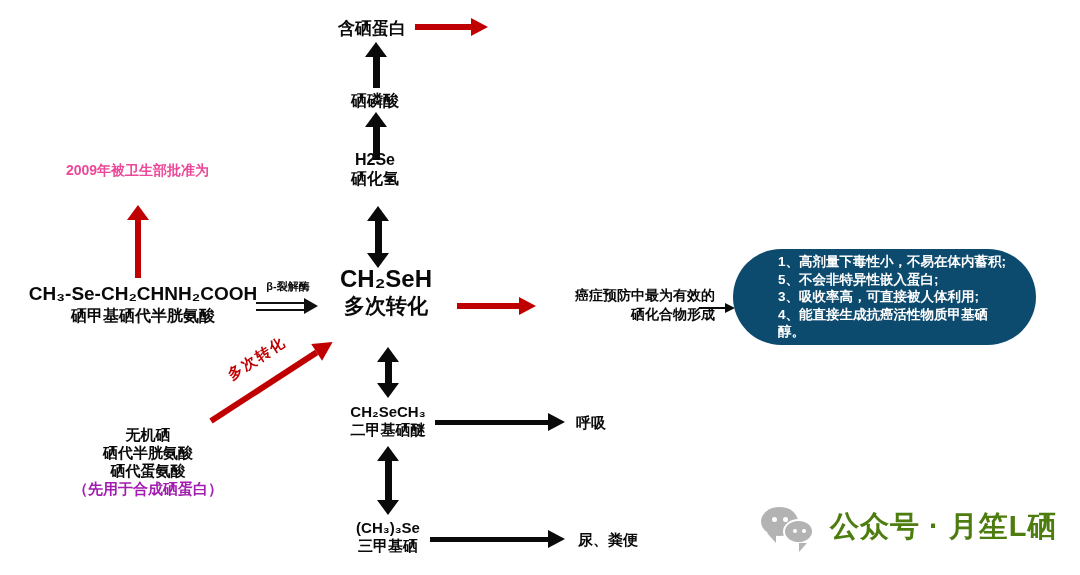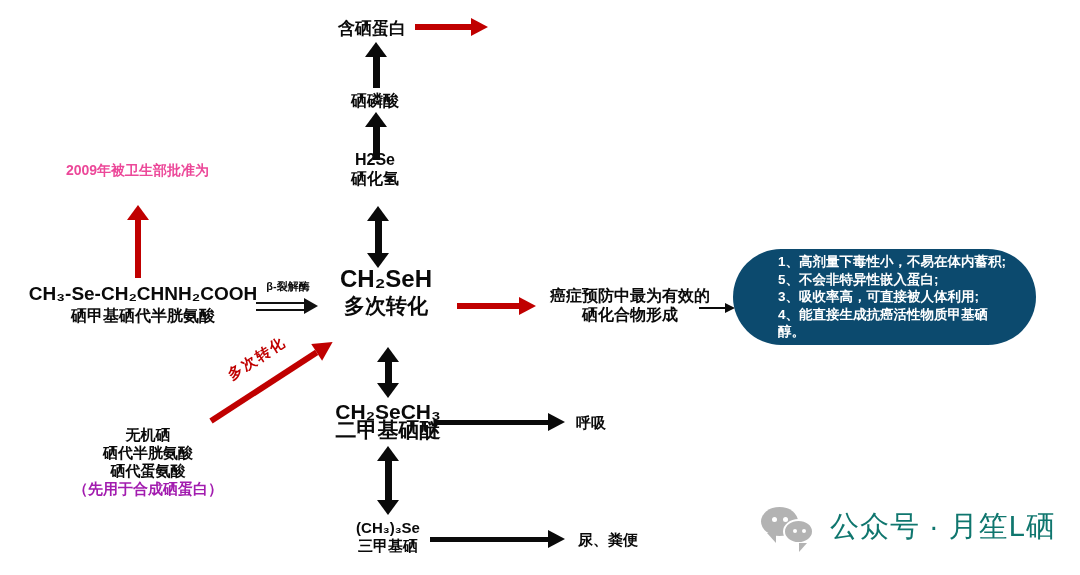--- a/index.html
+++ b/index.html
@@ -39,30 +39,30 @@
   .a-red-top { left:415px; top:18px; width:73px; }
   .n-antioxidant { left:495px; top:17px; width:220px; text-align:left; font-size:17px; }
   .a-up-1 { left:364px; top:42px; height:46px; }
   .n-selenophosphate { left:325px; top:91px; width:100px; font-size:16px; }
   .a-up-2 { left:364px; top:112px; height:48px; }
   .n-h2se { left:325px; top:150px; width:100px; font-size:16px; line-height:19px; }
   .a-d1 { left:366px; top:206px; height:62px; }
   .n-methylselenol { left:316px; top:265px; width:140px; font-size:24px; line-height:27px; }
   .n-methylselenol .sub { font-size:21px; }
   .a-red-mid { left:457px; top:297px; width:79px; }
-  .n-cancer { left:545px; top:286px; width:170px; text-align:center; font-size:16px; line-height:19px; }
+  .n-cancer { left:545px; top:286px; width:170px; text-align:right; font-size:14px; line-height:19px; }
   .a-thin-green { left:699px; top:299px; width:36px; }
   .green-box {
     position:absolute; left:733px; top:249px; width:303px; height:96px;
     background:#0c4a6e; border-radius:59px; color:#ffffff;
     display:flex; flex-direction:column; justify-content:center;
     padding:0 22px 0 45px; font-size:13.5px; line-height:17.5px; text-align:left;
   }
   .a-d2 { left:376px; top:347px; height:51px; }
-  .n-dmse { left:323px; top:403px; width:130px; font-size:21px; line-height:18px; }
+  .n-dmse { left:323px; top:403px; width:130px; font-size:15px; line-height:18px; }
   .a-breath { left:435px; top:413px; width:130px; }
   .n-breath { left:576px; top:414px; width:80px; text-align:left; font-size:15px; }
   .a-d3 { left:376px; top:446px; height:69px; }
   .n-tmse { left:328px; top:519px; width:120px; font-size:15px; line-height:18px; }
   .a-excretion { left:430px; top:530px; width:135px; }
   .n-excretion { left:578px; top:531px; width:110px; text-align:left; font-size:15px; }
 
   .n-approval { left:45px; top:162px; width:185px; color:#ec4899; font-size:14px; line-height:17.5px; }
   .a-red-up-left { left:126px; top:205px; height:73px; }
   .n-semsc { left:12px; top:283px; width:262px; line-height:22px; }
@@ -72,21 +72,21 @@
   .a-beta { left:256px; top:298px; width:62px; }
 
   .a-red-diag { left:211px; top:412px; width:145px; transform:rotate(-33deg); transform-origin:left center; }
   .a-red-diag .shaft { height:7px; }
   .a-red-diag .head { border-top-width:10px; border-bottom-width:10px; border-left-width:19px; }
   .n-multi { position:absolute; left:224px; top:349px; color:#c00000; font-size:14.5px; letter-spacing:2px; transform:rotate(-33deg); white-space:nowrap; }
   .n-inorganic { left:58px; top:426px; width:180px; font-size:15px; line-height:18px; }
   .n-inorganic .red-note { color:#a21caf; }
 
   
-  .watermark { position:absolute; left:759px; top:503px; display:flex; align-items:center; color:#0f766e; font-weight:normal; }
+  .watermark { position:absolute; left:759px; top:503px; display:flex; align-items:center; color:#4d7c0f; font-weight:bold; }
   .wm-text { font-size:29px; margin-left:13px; letter-spacing:1px; white-space:nowrap; }
   .wm-icon { position:relative; width:58px; height:48px; }
   .bubble { position:absolute; background:#b3b3b3; border-radius:50%; }
   .bubble.big { left:2px; top:4px; width:37px; height:29px; }
   .bubble.small { left:24px; top:16px; width:31px; height:25px; border:2px solid #ffffff; }
   .eye { position:absolute; background:#ffffff; border-radius:50%; }
   .bubble.big .eye { width:5px; height:5px; top:10px; }
   .bubble.big .eye.l { left:11px; } .bubble.big .eye.r { left:22px; }
   .bubble.small .eye { width:4px; height:4px; top:8px; }
   .bubble.small .eye.l { left:8px; } .bubble.small .eye.r { left:17px; }

